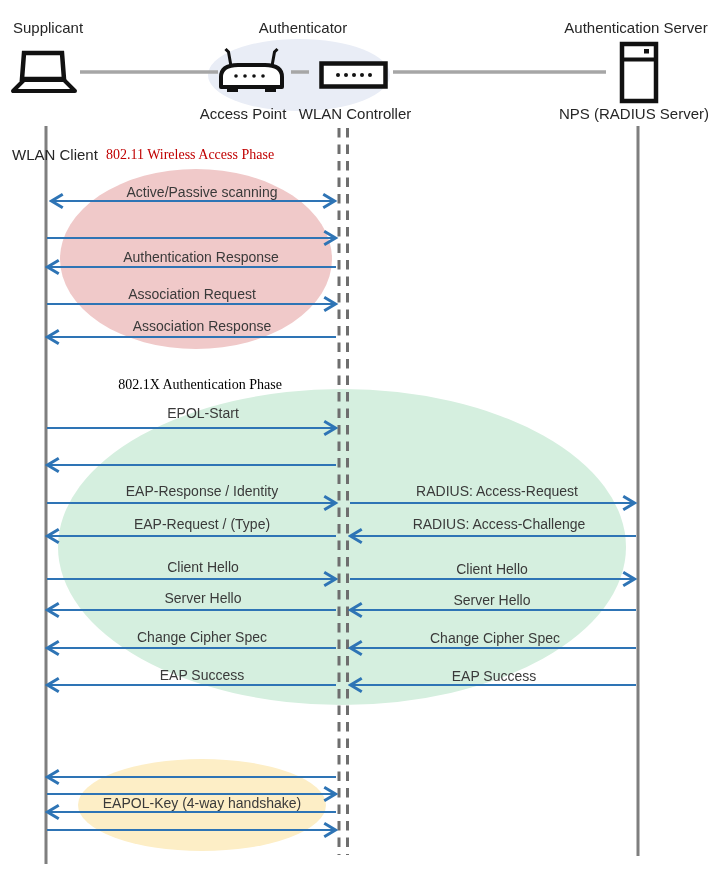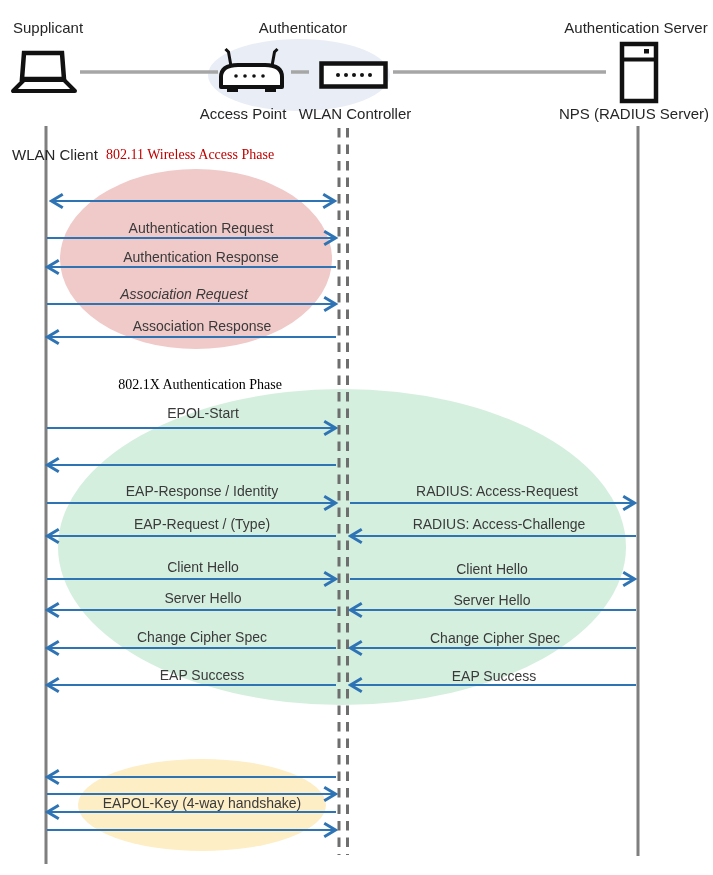--- a/index.html
+++ b/index.html
@@ -114,23 +114,23 @@
 
   <div class="lbl la role" style="left:13px;top:19px;">Supplicant</div>
   <div class="lbl role" style="left:303px;top:19px;">Authenticator</div>
   <div class="lbl role" style="left:636px;top:19px;">Authentication Server</div>
   <div class="lbl la device" style="left:12px;top:122px;margin-top:24px;">WLAN Client</div>
   <div class="lbl device" style="left:243px;top:105px;">Access Point</div>
   <div class="lbl device" style="left:355px;top:105px;">WLAN Controller</div>
   <div class="lbl device" style="left:634px;top:105px;">NPS (RADIUS Server)</div>
 
   <div class="lbl title t-red" style="left:190px;top:146px;">802.11 Wireless Access Phase</div>
-  <div class="lbl" style="left:201px;top:219px;">Authentication Request</div>
+  <div class="lbl" style="left:202px;top:183px;">Active/Passive scanning</div>
   <div class="lbl" style="left:201px;top:248px;">Authentication Response</div>
-  <div class="lbl" style="left:184px;top:285px;font-style:italic;">Association Request</div>
+  <div class="lbl" style="left:192px;top:285px;">Association Request</div>
   <div class="lbl" style="left:202px;top:317px;">Association Response</div>
 
   <div class="lbl title t-green" style="left:200px;top:376px;">802.1X Authentication Phase</div>
   <div class="lbl" style="left:203px;top:404px;">EPOL-Start</div>
   <div class="lbl" style="left:202px;top:482px;">EAP-Response / Identity</div>
   <div class="lbl" style="left:202px;top:515px;">EAP-Request / (Type)</div>
   <div class="lbl" style="left:203px;top:558px;">Client Hello</div>
   <div class="lbl" style="left:203px;top:589px;">Server Hello</div>
   <div class="lbl" style="left:202px;top:628px;">Change Cipher Spec</div>
   <div class="lbl" style="left:202px;top:666px;">EAP Success</div>

